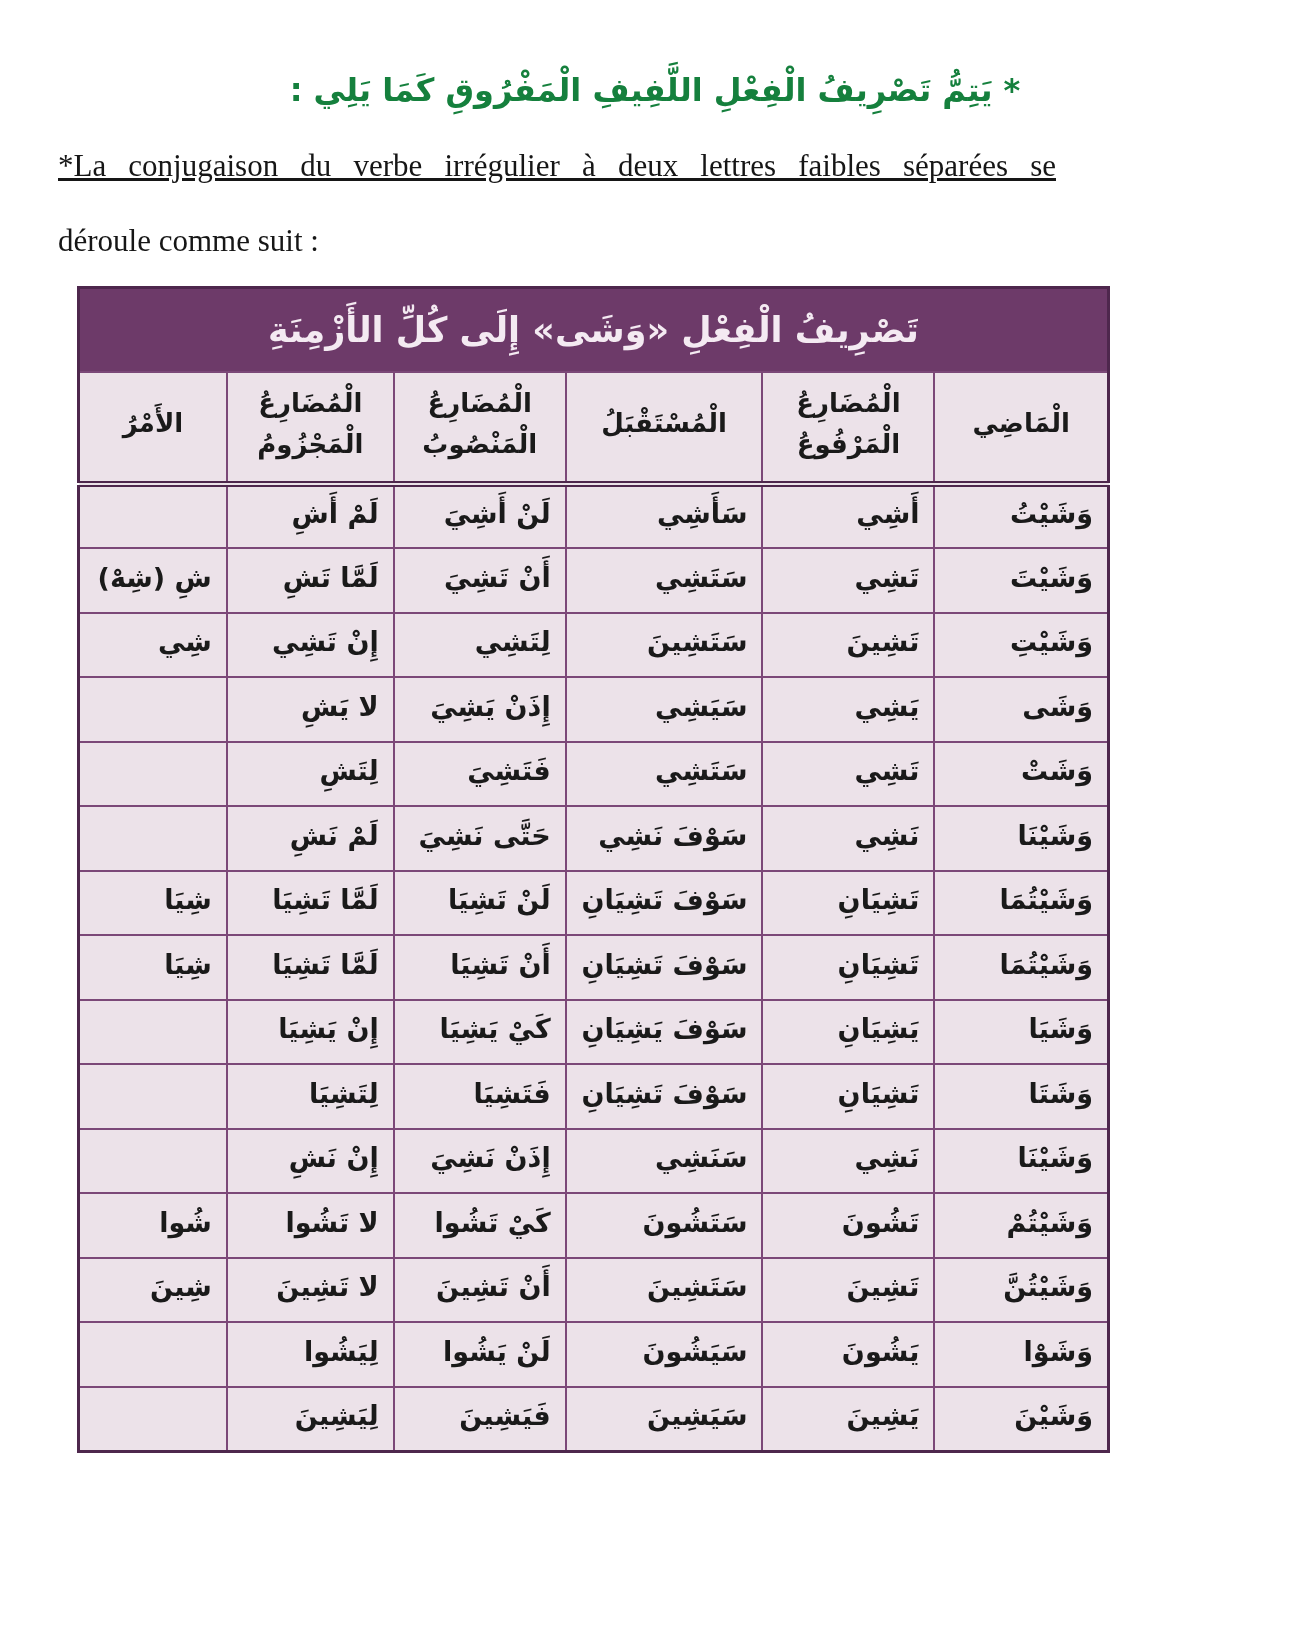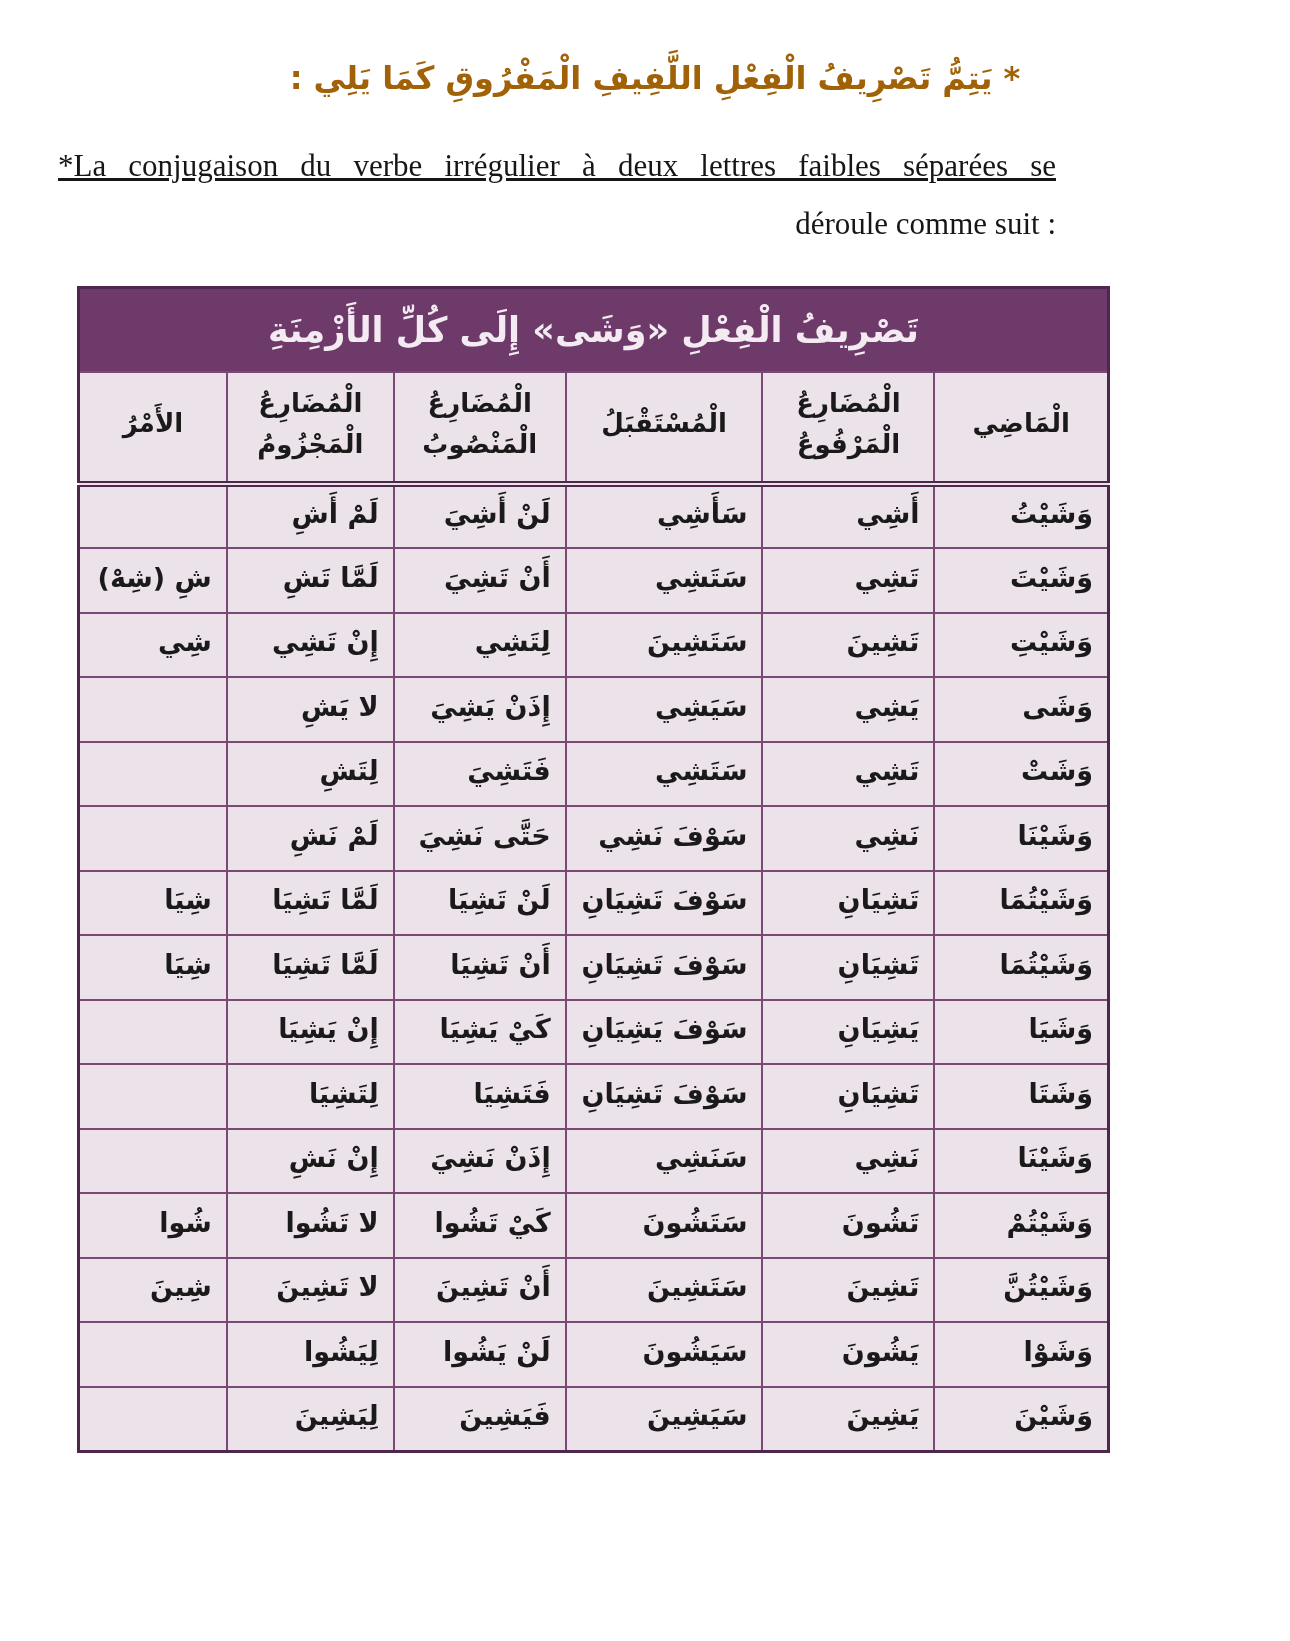--- a/index.html
+++ b/index.html
@@ -14,43 +14,43 @@
   html,body{margin:0;padding:0;}
   body{
     width:1290px;height:1641px;
     background:#ffffff;
     position:relative;
     font-family:"Liberation Serif", serif;
     color:var(--ink);
   }
   .headline-ar{
     position:absolute;
-    top:54px;left:130px;right:110px;
+    top:66px;left:130px;right:110px;
     direction:rtl;
     text-align:center;
     font-family:"DejaVu Sans", sans-serif;
     font-weight:700;
     font-size:32px;
     line-height:1.5;
-    color:#a16207;
+    color:#15803d;
   }
   .intro-fr{
     position:absolute;
     top:148px;left:58px;width:998px;
     font-size:31px;
     color:#161616;
   }
   .intro-fr .l1{
     text-align:justify;
     text-align-last:justify;
     text-decoration:underline;
   }
   .intro-fr .l2{
-    margin-top:22px;
-    text-align:right;
+    margin-top:39px;
+    text-align:left;
   }
   .table-wrap{
     position:absolute;
     top:286px;left:62px;width:1048px;padding-left:15px;
   }
   table.conj{
     width:100%;
     border-collapse:collapse;
     table-layout:fixed;
     direction:rtl;

